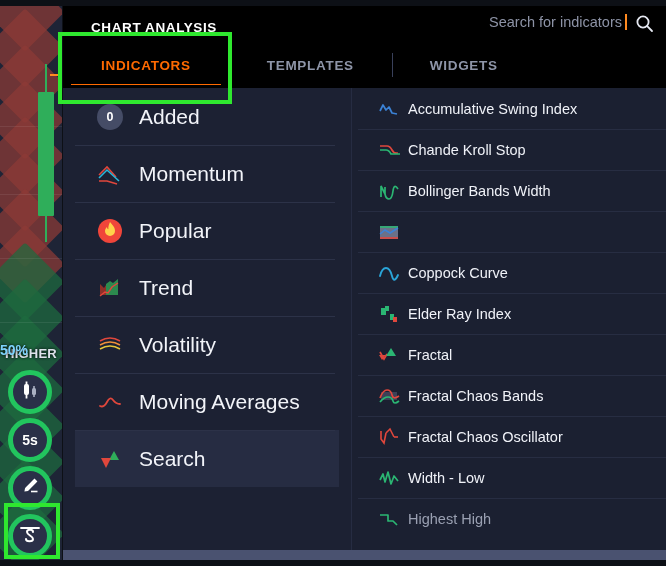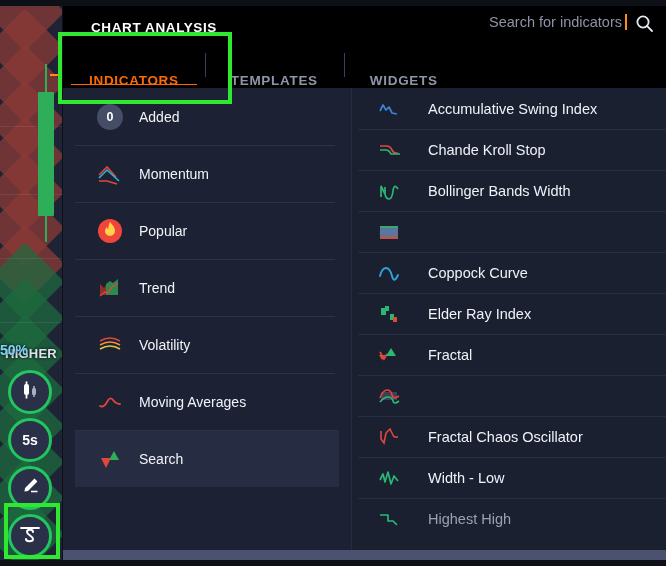--- a/index.html
+++ b/index.html
@@ -69,21 +69,21 @@
     text-align: left;
     color: #7dd3fc; font-size: 14px; font-weight: bold;
     text-shadow: 0 0 3px #000;
   }
 
   
   .tool-btn {
     position: absolute; left: 8px;
     width: 44px; height: 44px; border-radius: 50%;
     background: #2a3048;
-    border: 3px solid #22c55e;
+    border: 5px solid #22c55e;
     display: flex; align-items: center; justify-content: center;
     color: #e7eaf2;
   }
   .tool-btn.t1 { top: 364px; }
   .tool-btn.t2 { top: 412px; }
   .tool-btn.t3 { top: 460px; }
   .tool-btn.t4 { top: 508px; }
   .tool-btn .lbl { font-size: 14px; font-weight: bold; color: #fff; }
 
   
@@ -124,22 +124,22 @@
   .search-input::placeholder { color: #8d93a6; }
   .search-icon { color: #e6e9f2; display: flex; }
 
   
   .tabs {
     position: absolute; left: 0; top: 36px; width: 604px; height: 46px;
     display: flex; align-items: stretch;
   }
   .tab {
     position: relative;
-    display: flex; align-items: flex-end;
-    padding: 0 26px;
+    display: flex; align-items: center;
+    padding: 0 38px;
     color: #8e95a8; font-size: 13.5px; font-weight: bold;
     letter-spacing: .7px;
     cursor: pointer;
   }
   .tab + .tab::before {
     content: ""; position: absolute; left: 0; top: 11px;
     width: 1px; height: 24px; background: #39405a;
   }
   .tab.active { color: #ff6a00; }
   .tab.active::after {
@@ -169,33 +169,33 @@
     height: 57px;
     display: flex; align-items: center; gap: 16px;
     padding-left: 22px;
     cursor: pointer;
   }
   .cat-row + .cat-row::before {
     content: ""; position: absolute; left: 0; right: 4px; top: 0;
     height: 1px; background: #2c3248;
   }
   .cat-row.selected { background: #262c42; }
-  .cat-label { color: #f2f4f9; font-size: 14px; }
+  .cat-label { color: #f2f4f9; font-size: 21px; }
   .cat-icon { width: 26px; height: 26px; display: flex; align-items: center; justify-content: center; }
   .badge {
     width: 26px; height: 26px; border-radius: 50%;
     background: #454c66; color: #fff;
     font-size: 12.5px; font-weight: bold;
     display: flex; align-items: center; justify-content: center;
   }
 
   .ind-row {
     position: relative;
     height: 41px;
-    display: flex; align-items: center; gap: 28px;
+    display: flex; align-items: center; gap: 8px;
     padding-left: 26px;
     cursor: pointer;
   }
   .ind-row + .ind-row::before {
     content: ""; position: absolute; left: 6px; right: 0; top: 0;
     height: 1px; background: #272d42;
   }
   .ind-icon { width: 22px; height: 22px; display: flex; align-items: center; justify-content: center; }
   .ind-label { color: #f0f2f8; font-size: 14.5px; }
   .ind-row.dim .ind-label { color: #9aa0b2; }
@@ -444,20 +444,21 @@
             <span class="ind-label">Fractal</span>
           </div>
           <div class="ind-row">
             <span class="ind-icon">
               <svg width="22" height="22" viewBox="0 0 22 22">
                 <rect x="3" y="7" width="16" height="8" fill="#4b5068" opacity=".7"></rect>
                 <path d="M2 13q3-8 7-8t5 5 7 1" stroke="#e0473c" stroke-width="1.7" fill="none"></path>
                 <path d="M2 17q4-5 8-5t5 4 6 0" stroke="#2bb673" stroke-width="1.7" fill="none"></path>
               </svg>
             </span>
+            <span class="ind-label">Fractal Chaos Bands</span>
           </div>
           <div class="ind-row">
             <span class="ind-icon">
               <svg width="22" height="22" viewBox="0 0 22 22">
                 <path d="M3 5v8l3 4 2-10" stroke="#e0473c" stroke-width="1.6" fill="none"></path>
                 <path d="M8 7l4-4 4 8" stroke="#e0473c" stroke-width="1.6" fill="none"></path>
                 <path d="M16 11h4" stroke="#e0473c" stroke-width="1.6"></path>
               </svg>
             </span>
             <span class="ind-label">Fractal Chaos Oscillator</span>

